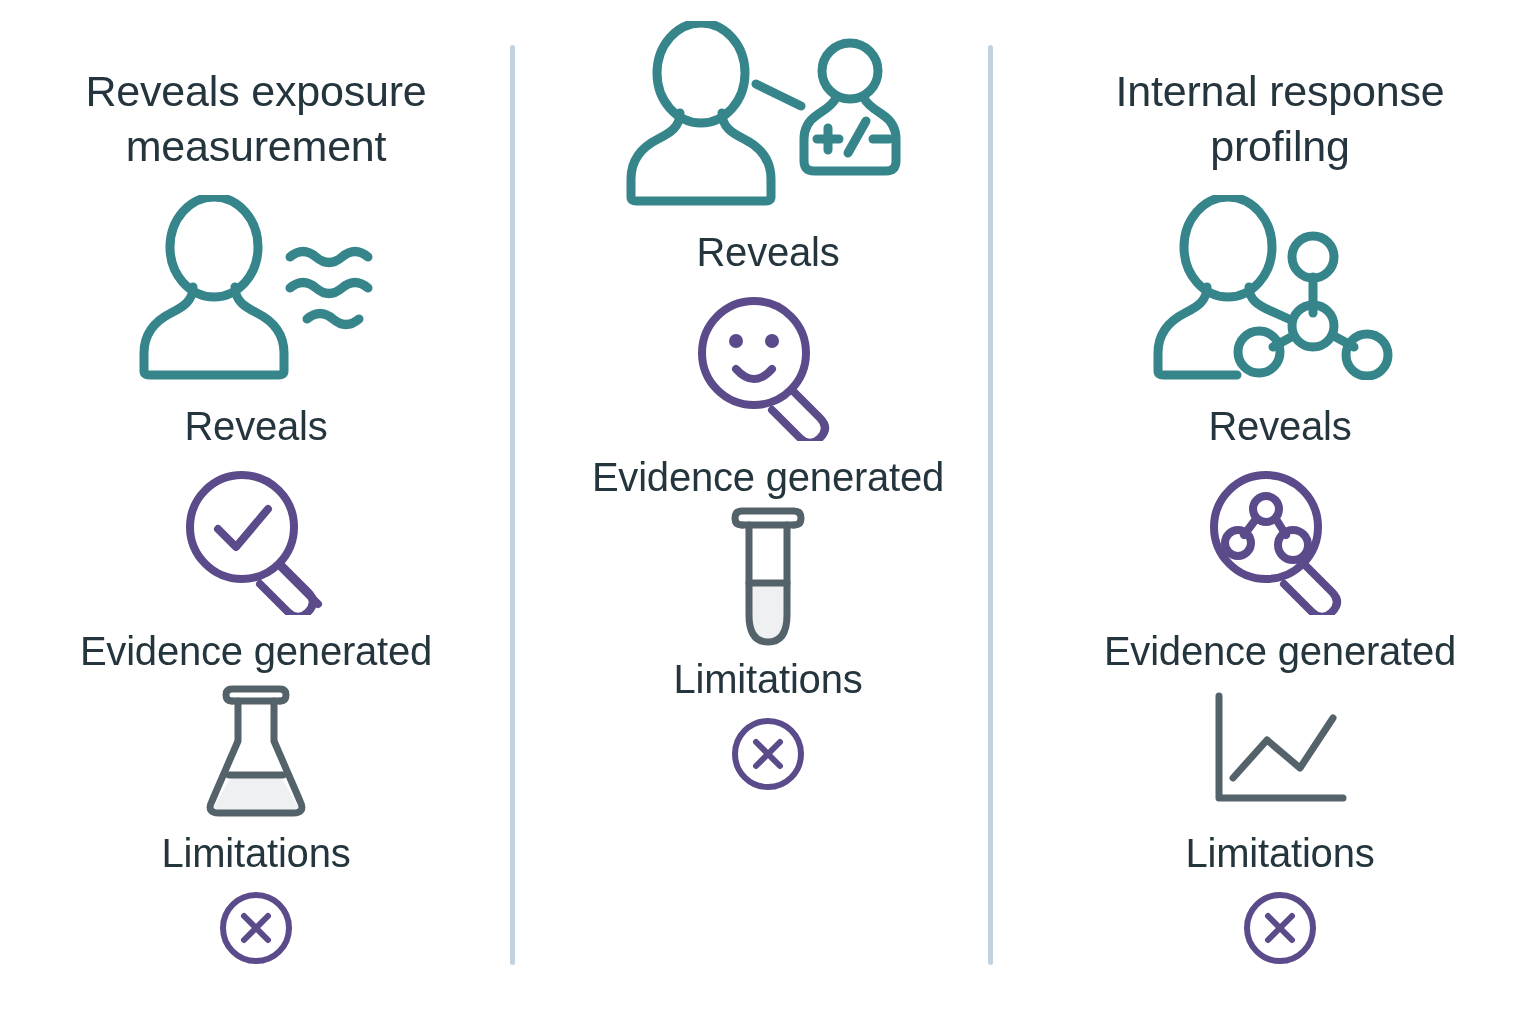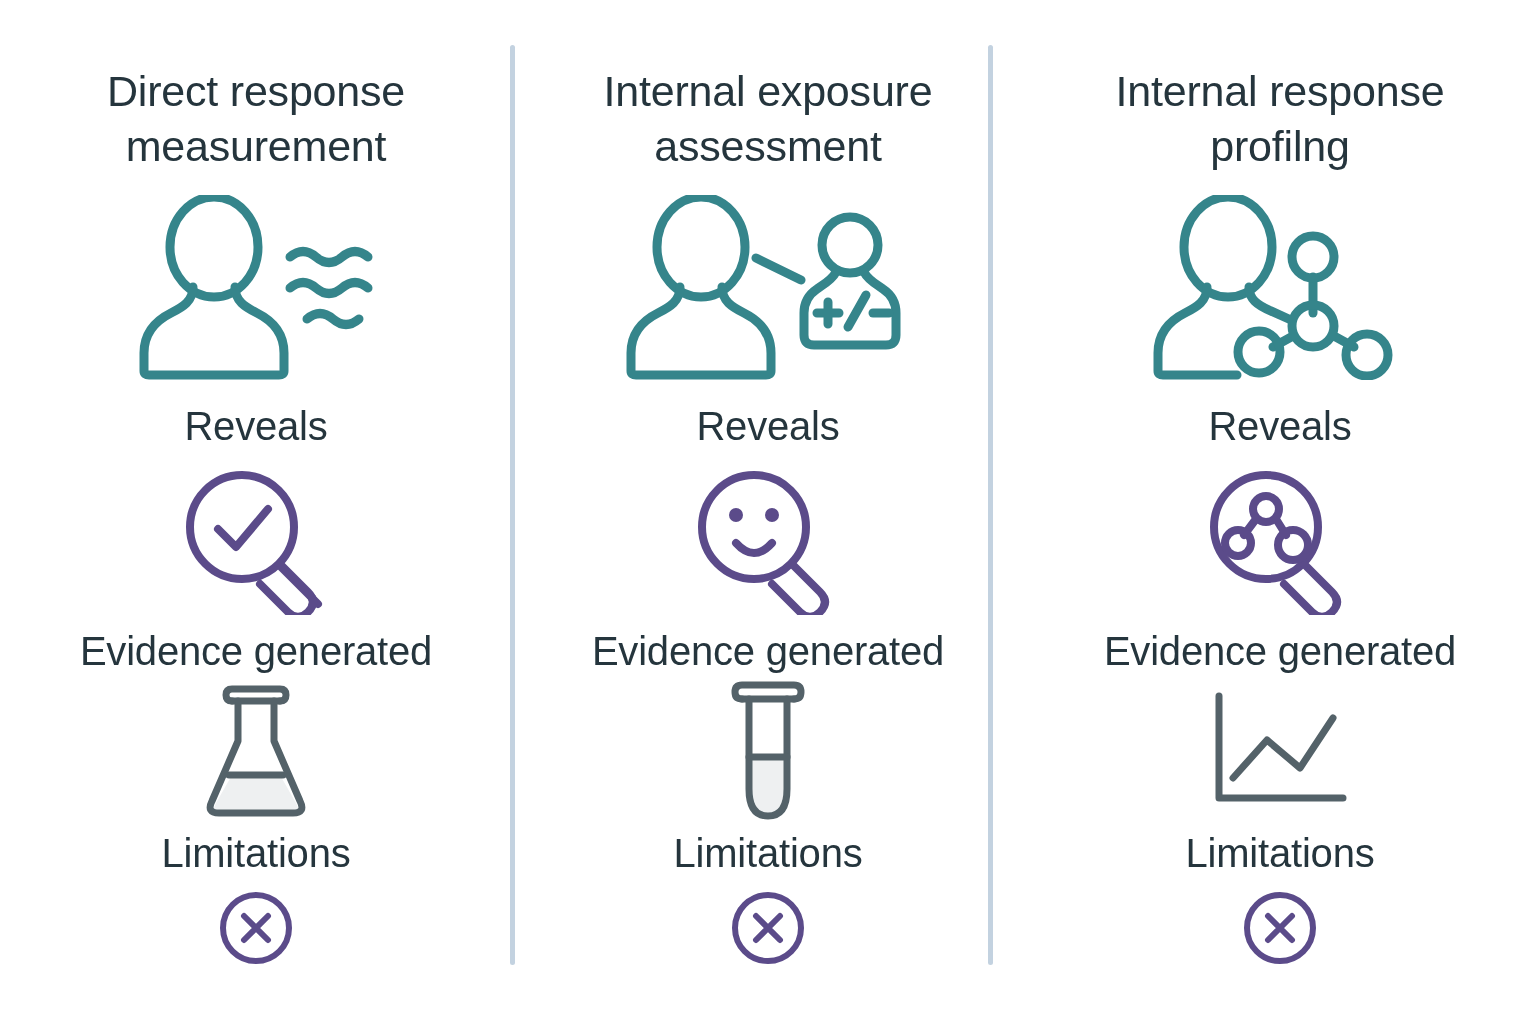--- a/index.html
+++ b/index.html
@@ -83,21 +83,21 @@
 </head>
 <body>
 
 <div class="board">
 
   <div class="divider d1"></div>
   <div class="divider d2"></div>
 
   <div class="column">
 
-    <div class="col-title">Direct response measurement</div>
+    <div class="col-title">Reveals exposure measurement</div>
 
     <div class="hero-icon">
       <span>
         <svg width="250" height="185" viewBox="0 0 250 185">
           <g fill="none" stroke="#35858b" stroke-width="9" stroke-linecap="round" stroke-linejoin="round">
             <ellipse cx="83" cy="52" rx="44" ry="50"></ellipse>
             <path d="M62 92 C62 106 52 112 40 118 C22 127 13 140 13 158 L13 176 Q13 180 18 180 L148 180 Q153 180 153 176 L153 158 C153 140 144 127 126 118 C114 112 104 106 104 92"></path>
             <path d="M163 62 q13 -11 26 0 t26 0 t26 0" transform="translate(-4,0)"></path>
             <path d="M163 93 q13 -11 26 0 t26 0 t26 0" transform="translate(-4,0)"></path>
             <path d="M180 124 q13 -11 26 0 t26 0" transform="translate(-4,0)"></path>
@@ -147,21 +147,20 @@
             <circle cx="38" cy="38" r="33"></circle>
             <path d="M26 26 L50 50 M50 26 L26 50"></path>
           </g>
         </svg>
       </span>
     </div>
   </div>
 
   <div class="column">
 
-    <div class="col-title">Internal exposure assessment</div>
 
     <div class="hero-icon">
       <span>
         <svg width="300" height="185" viewBox="0 0 300 185">
           <g fill="none" stroke="#35858b" stroke-width="9" stroke-linecap="round" stroke-linejoin="round">
             <ellipse cx="83" cy="52" rx="44" ry="50"></ellipse>
             <path d="M62 92 C62 106 52 112 40 118 C22 127 13 140 13 158 L13 176 Q13 180 18 180 L148 180 Q153 180 153 176 L153 158 C153 140 144 127 126 118 C114 112 104 106 104 92"></path>
             <path d="M138 63 L183 85"></path>
             <circle cx="232" cy="50" r="28"></circle>
             <path d="M218 77 C214 85 206 89 199 94 C190 100 186 108 186 118 L186 140 Q186 150 196 150 L268 150 Q278 150 278 140 L278 118 C278 108 274 100 265 94 C258 89 250 85 246 77"></path>

